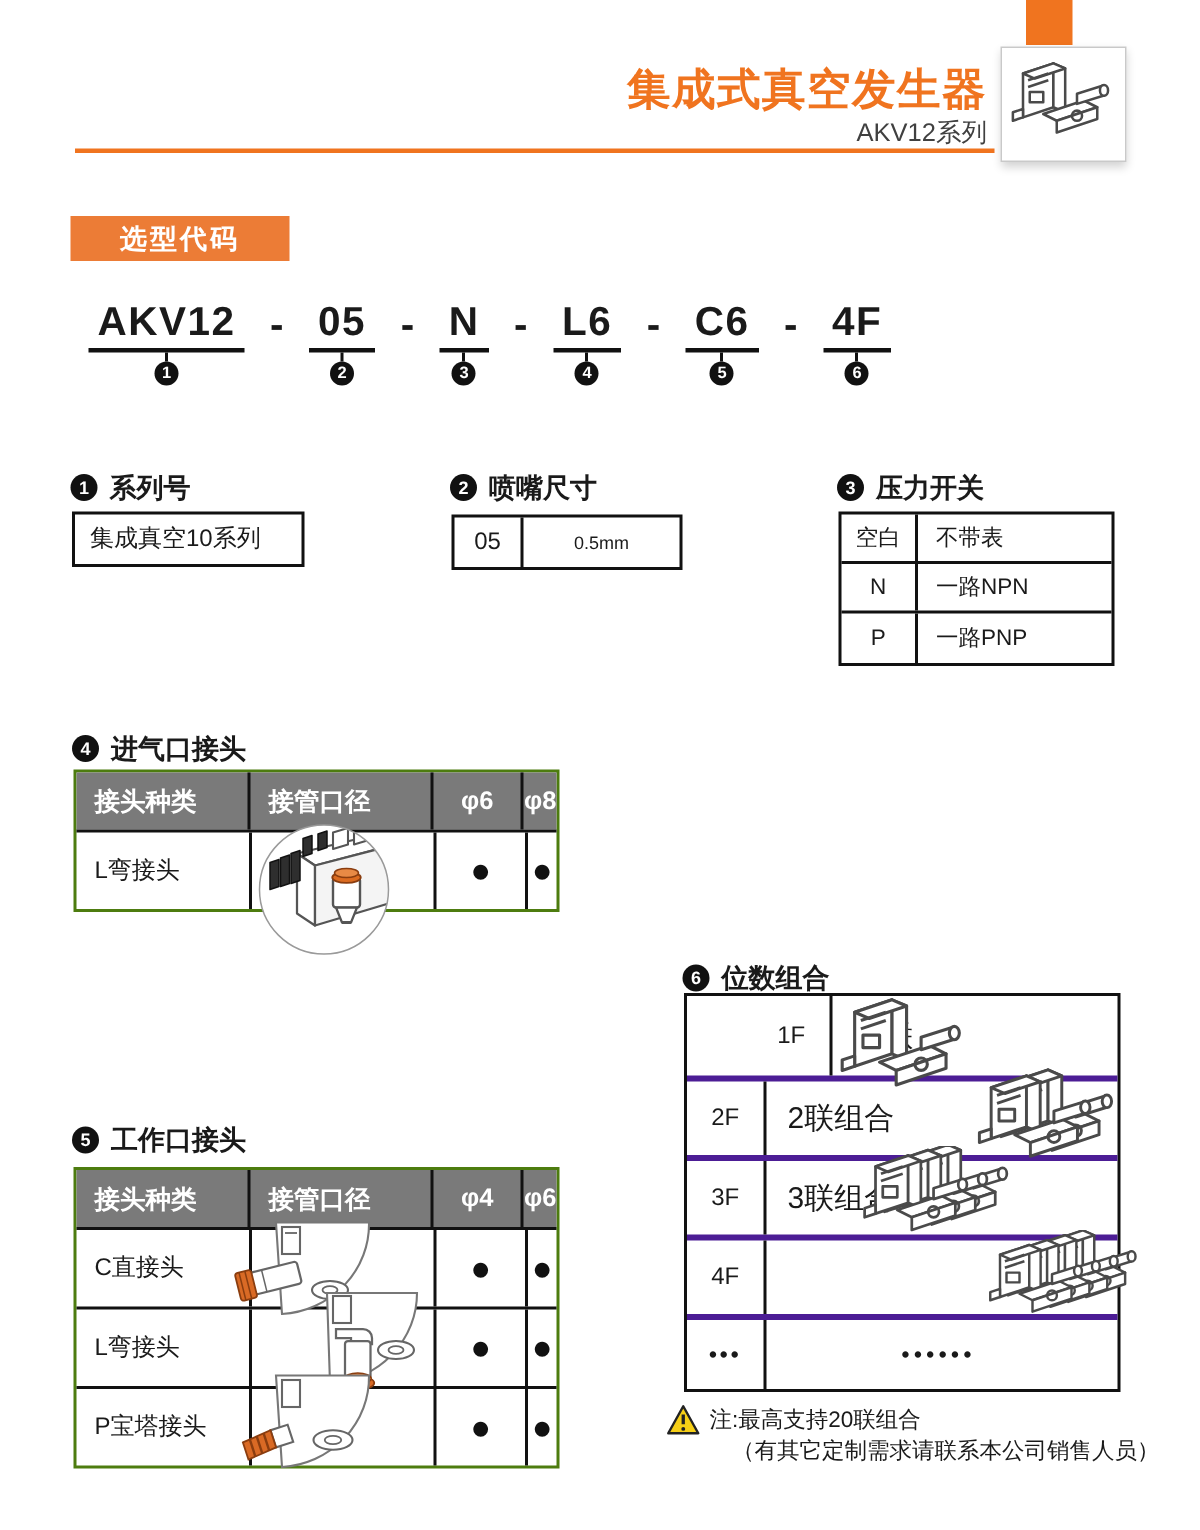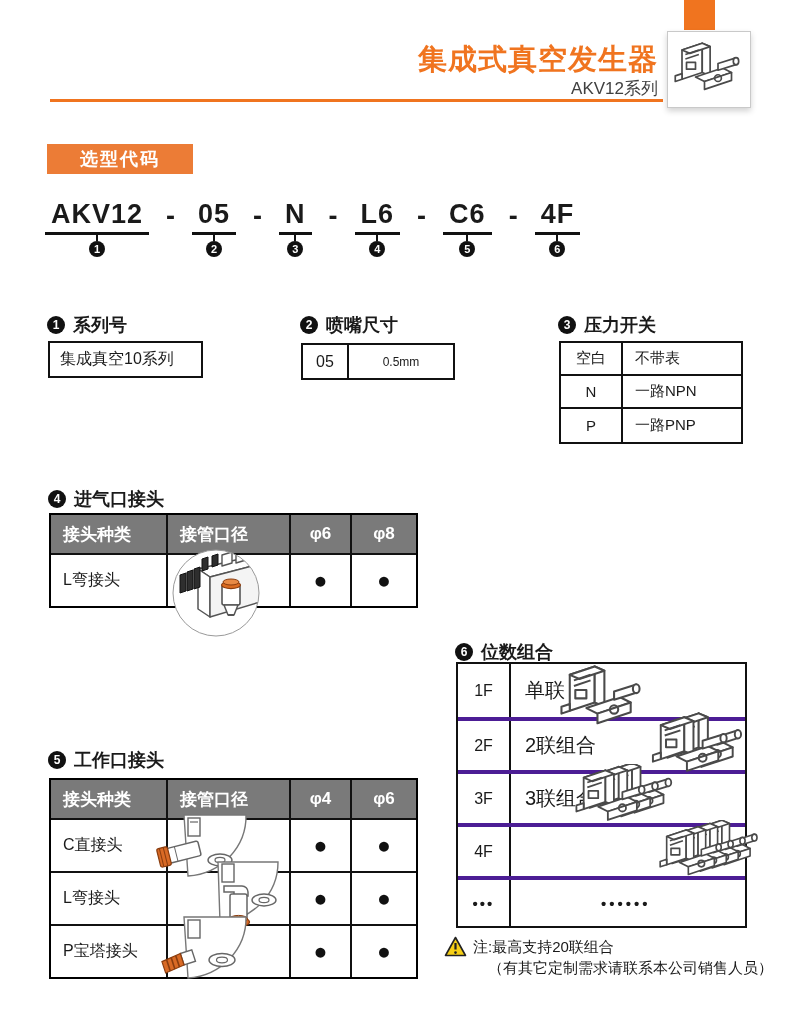--- a/index.html
+++ b/index.html
@@ -18,21 +18,21 @@
   .product-card { left:667px; top:31px; width:84px; height:77px; background:#fff;
     border:1px solid #c9c9c9; box-shadow:0 3px 6px rgba(0,0,0,.18);
     display:flex; align-items:center; justify-content:center; }
 
   
   .type-badge { left:47px; top:144px; width:146px; height:30px; background:#EC7C36; color:#fff;
     font-size:18px; font-weight:bold; letter-spacing:2px;
     display:flex; align-items:center; justify-content:center; }
 
   
-  .code-row { left:45px; top:201px; display:flex; gap:17px; align-items:flex-start; }
+  .code-row { left:59px; top:201px; display:flex; gap:17px; align-items:flex-start; }
   .seg { display:flex; flex-direction:column; align-items:center; }
   .seg-code { font-size:27px; font-weight:bold; letter-spacing:1px; line-height:1;
     border-bottom:3px solid #111; padding:0 6px 4px 6px; text-align:center; }
   .seg-tick { width:2px; height:6px; background:#111; }
   .numc { width:16px; height:16px; border-radius:50%; background:#111; color:#fff;
     font-size:11px; font-weight:bold; display:flex; align-items:center; justify-content:center; }
   .dash { font-size:27px; font-weight:bold; line-height:1; padding-top:2px; }
 
   
   .sec-h { display:flex; align-items:center; gap:8px; font-size:18px; font-weight:bold; }
@@ -42,42 +42,42 @@
   
   .series-box { left:48px; top:341px; width:155px; height:37px; border:2px solid #111;
     display:flex; align-items:center; padding-left:10px; font-size:16px; }
   .nozzle-table { left:301px; top:343px; width:154px; height:37px; border:2px solid #111; display:flex; }
   .nozzle-c1 { width:46px; border-right:2px solid #111; display:flex; align-items:center; justify-content:center; font-size:16px; }
   .nozzle-c2 { flex:1; display:flex; align-items:center; justify-content:center; font-size:12px; }
 
   .pressure-table { left:559px; top:341px; width:184px; border:2px solid #111; }
   .p-row { display:flex; height:33px; border-bottom:2px solid #111; }
   .p-row:last-child { border-bottom:none; }
-  .p-c1 { width:62px; border-right:2px solid #111; display:flex; align-items:center; justify-content:center; font-size:15px; }
+  .p-c1 { width:51px; border-right:2px solid #111; display:flex; align-items:center; justify-content:center; font-size:15px; }
   .p-c2 { flex:1; display:flex; align-items:center; padding-left:12px; font-size:15px; }
 
   
-  .ftable { width:369px; border:2px solid #000000; background:#fff; }
+  .ftable { width:324px; border:2px solid #4d7c0f; background:#fff; }
   .f-head { display:flex; height:38px; background:#7A7A7A; }
   .f-hc { color:#fff; font-weight:bold; font-size:17px; display:flex; align-items:center; border-right:2px solid #111; }
   .f-hc.lbl { padding-left:12px; }
   .f-hc.ctr { justify-content:center; }
   .f-hc:last-child { border-right:none; }
   .c1 { width:117px; } .c2 { width:123px; } .c3 { width:61px; } .c4 { flex:1; }
   .f-row { display:flex; height:53px; border-top:2px solid #111; }
   .f-bc { display:flex; align-items:center; border-right:2px solid #111; }
   .f-bc:last-child { border-right:none; }
   .f-bc.lbl { padding-left:12px; font-size:16px; }
   .f-bc.ctr { justify-content:center; }
   .mark { font-size:23px; line-height:1; color:#111; }
 
   
   .combo-table { left:456px; top:662px; width:291px; border:2px solid #111; background:#fff; }
   .cb-row { display:flex; height:53px; border-top:4px solid #4c1d95; }
-  .cb-row:first-child { border-top:none; }
+  .cb-row:first-child { border-top:none;margin-left:44px; }
   .cb-row.last { height:50px; }
   .cb-c1 { width:53px; border-right:2px solid #111; display:flex; align-items:center; justify-content:center;
     font-size:16px; }
   .cb-c2 { flex:1; display:flex; align-items:center; padding-left:14px; font-size:20px; }
   .cb-dots1 { font-weight:bold; letter-spacing:2px; font-size:15px; }
   .cb-dots2 { font-weight:bold; letter-spacing:3px; font-size:15px; padding-left:90px; }
 
   
   .ovimg { position:absolute; z-index:6; pointer-events:none; }
 

